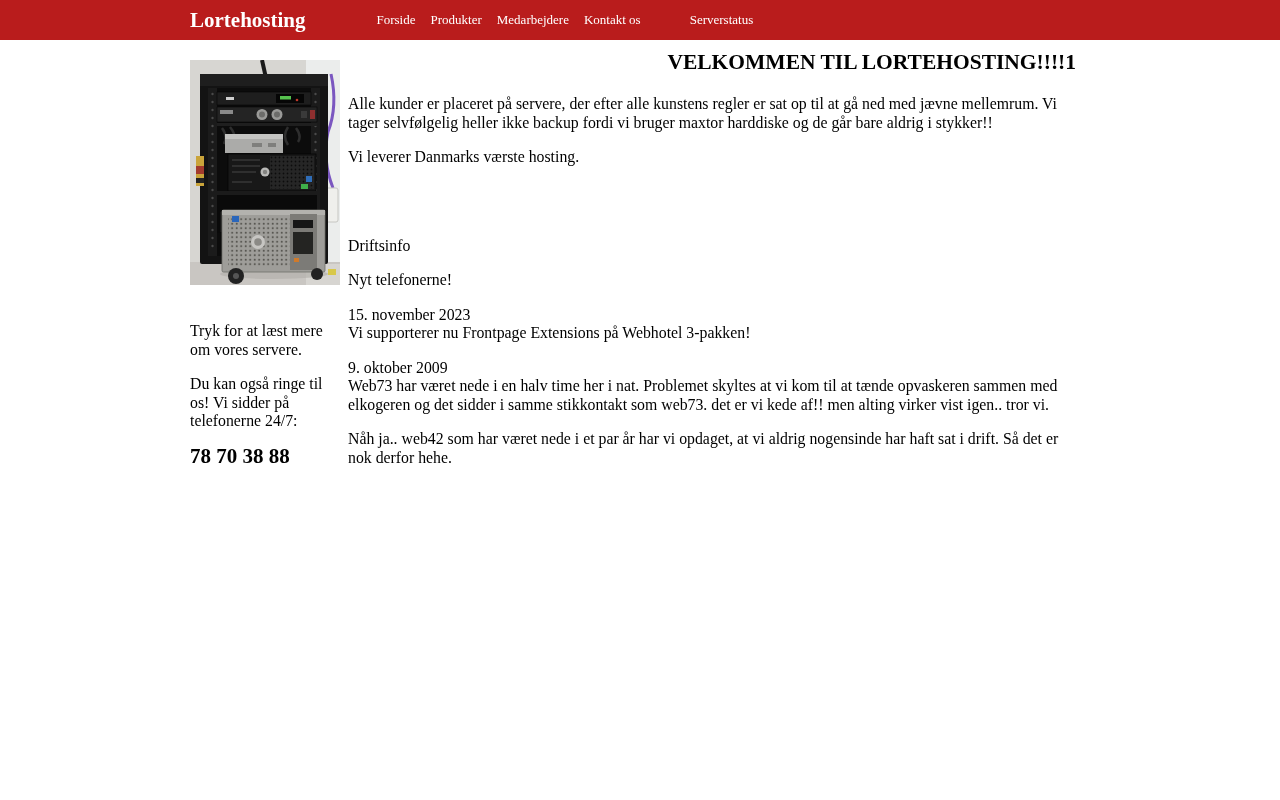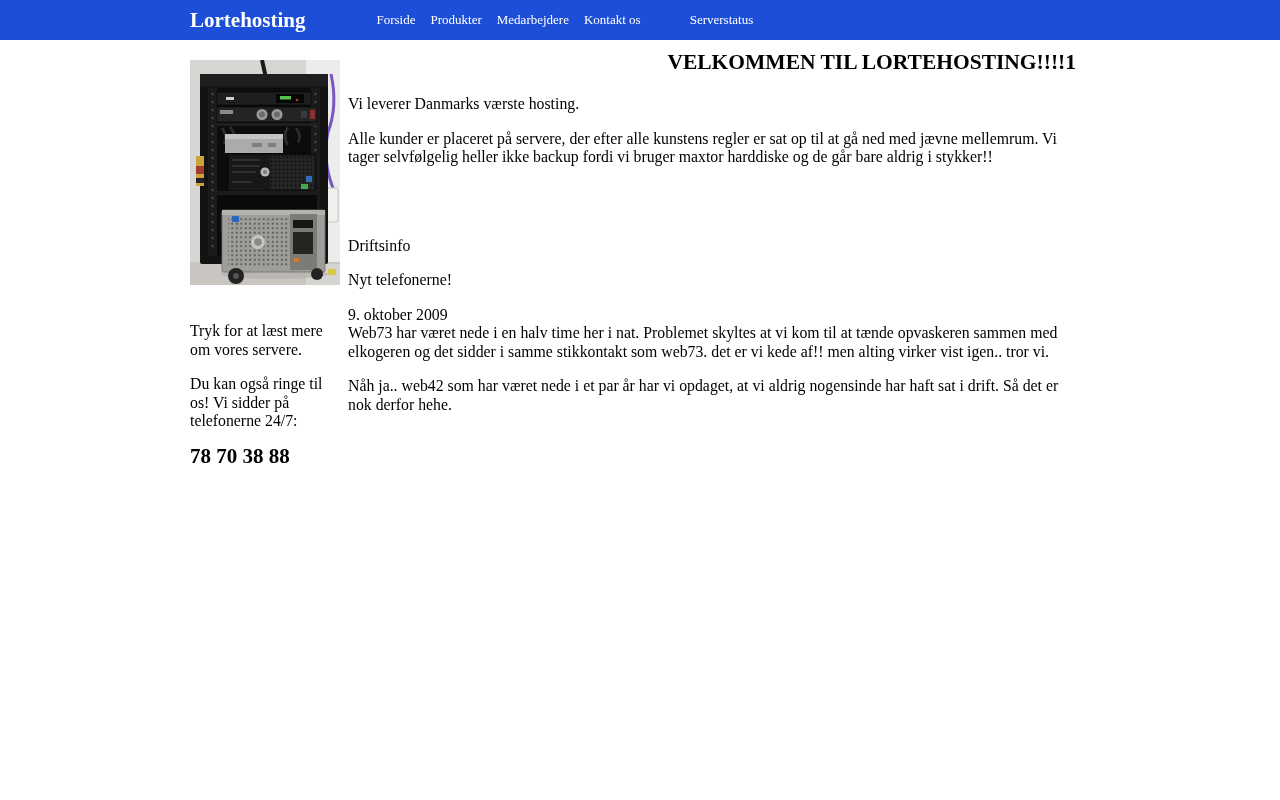--- a/index.html
+++ b/index.html
@@ -6,21 +6,21 @@
   html, body {
     margin: 0; padding: 0;
     width: 1280px; height: 800px;
     background: #ffffff;
     font-family: "Liberation Serif", serif;
     color: #000000;
   }
   
   .topbar {
     height: 40px;
-    background: #1d4ed8;
+    background: #b91c1c;
     display: flex;
     align-items: center;
     white-space: nowrap;
   }
   .brand {
     margin-left: 190px;
     color: #ffffff;
     font-weight: bold;
     font-size: 21px;
     cursor: pointer;
@@ -234,29 +234,33 @@
         <circle cx="127" cy="214" r="6" fill="#222222"></circle>
       </svg>
     </div>
     <p class="read-more">Tryk for at læst mere om vores servere.</p>
     <p>Du kan også ringe til os! Vi sidder på telefonerne 24/7:</p>
     <p class="phone">78 70 38 88</p>
   </aside>
 
   <main class="maincol">
     <h1>VELKOMMEN TIL LORTEHOSTING!!!!1</h1>
+    <p>Alle kunder er placeret på servere, der efter alle kunstens regler er sat op til at gå ned med jævne mellemrum. Vi tager selvfølgelig heller ikke backup fordi vi bruger maxtor harddiske og de går bare aldrig i stykker!!</p>
     <p>Vi leverer Danmarks værste hosting.</p>
-    <p>Alle kunder er placeret på servere, der efter alle kunstens regler er sat op til at gå ned med jævne mellemrum. Vi tager selvfølgelig heller ikke backup fordi vi bruger maxtor harddiske og de går bare aldrig i stykker!!</p>
     <div class="spacer"></div>
     <p class="bold">Driftsinfo</p>
 
     <p>
       <span class="news-title">Nyt telefonerne!</span>
     </p>
     <p>
+      <span class="news-title">15. november 2023</span>
+      <span class="news-body">Vi supporterer nu Frontpage Extensions på Webhotel 3-pakken!</span>
+    </p>
+    <p>
       <span class="news-title">9. oktober 2009</span>
       <span class="news-body">Web73 har været nede i en halv time her i nat. Problemet skyltes at vi kom til at tænde opvaskeren sammen med elkogeren og det sidder i samme stikkontakt som web73. det er vi kede af!! men alting virker vist igen.. tror vi.</span>
     </p>
     <p>
       <span class="news-body">Nåh ja.. web42 som har været nede i et par år har vi opdaget, at vi aldrig nogensinde har haft sat i drift. Så det er nok derfor hehe.</span>
     </p>
   </main>
 
 </div>
 

